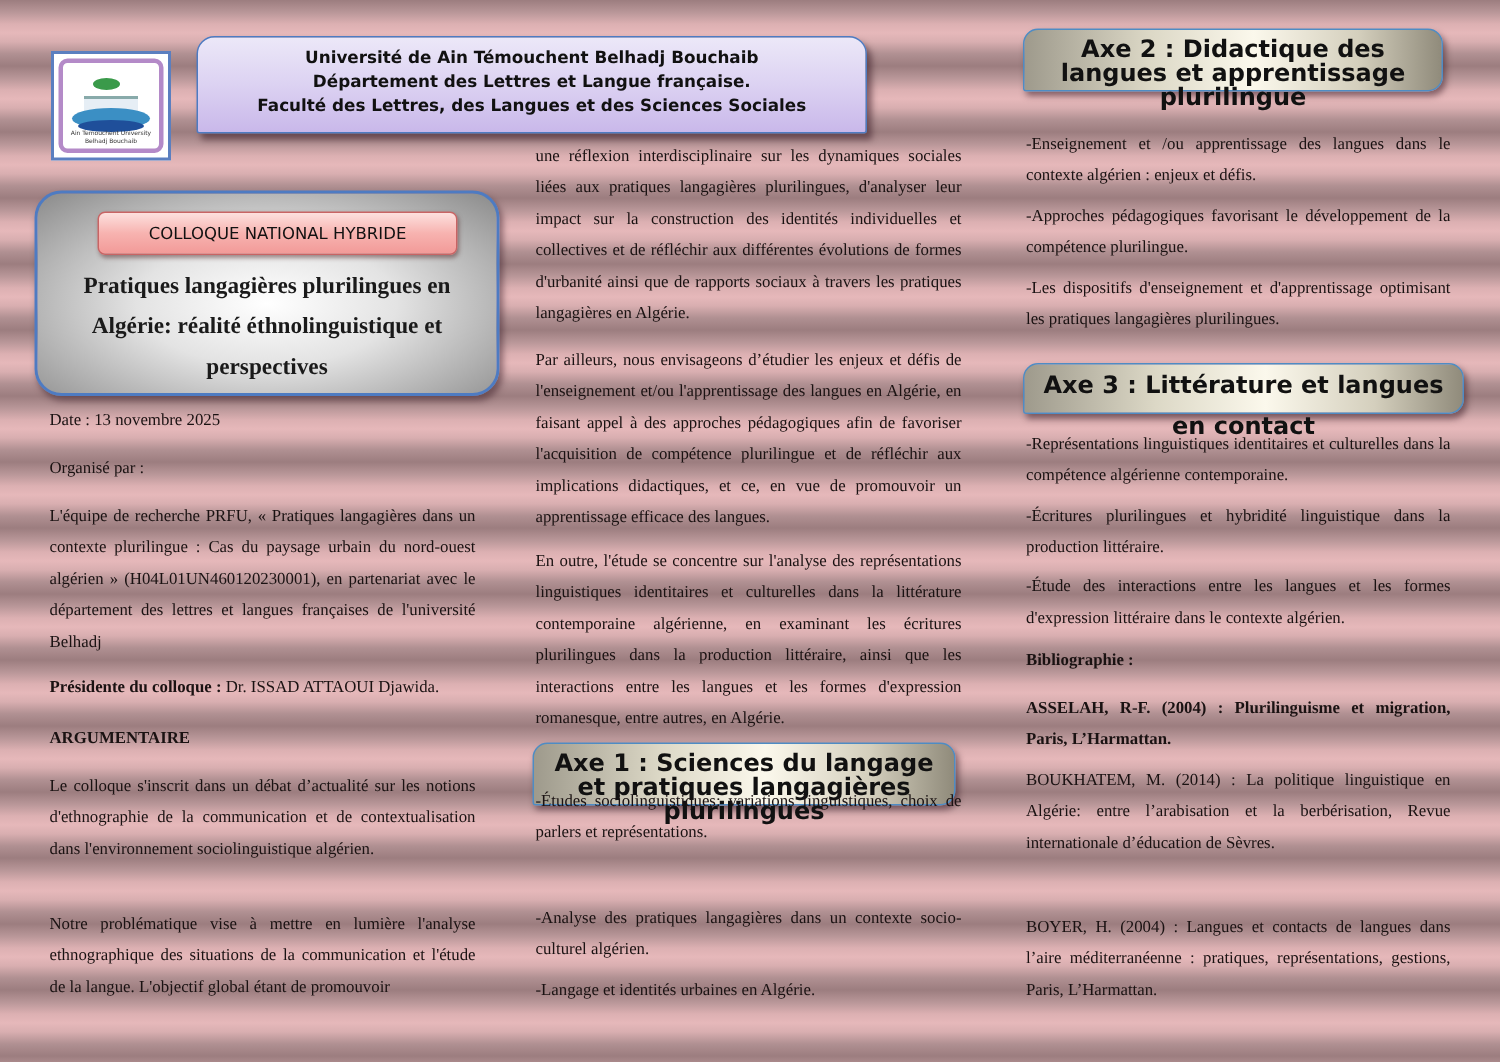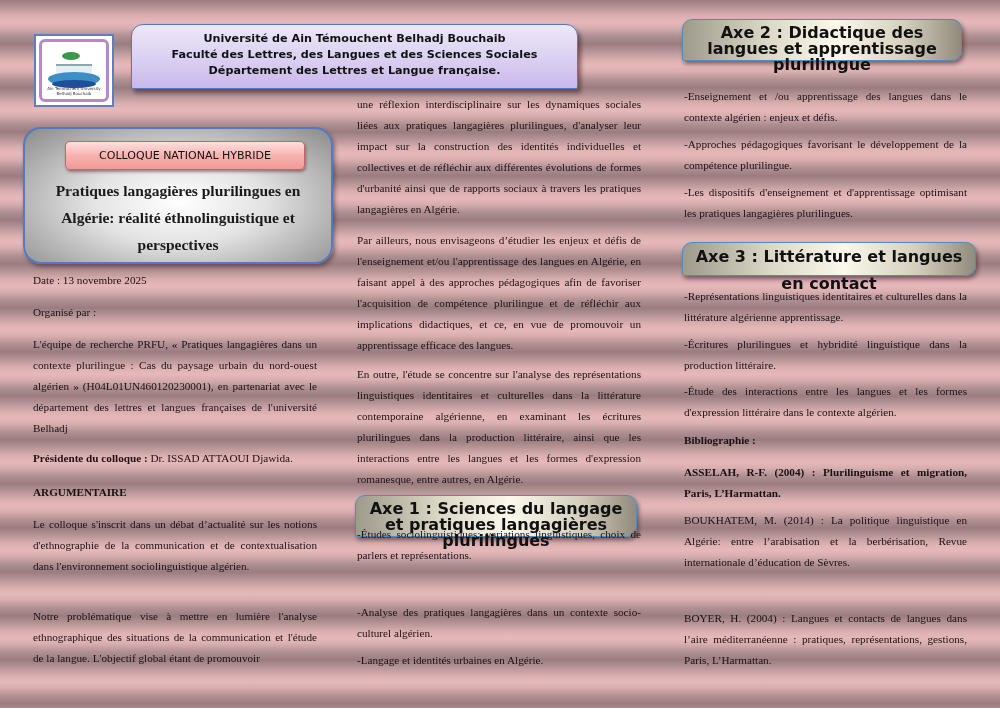--- a/index.html
+++ b/index.html
@@ -77,22 +77,22 @@
     <div class="logo-leaf"></div>
     <div class="logo-book"></div>
     <div class="logo-wave1"></div>
     <div class="logo-wave2"></div>
     <div class="logo-text">Ain Temouchent University Belhadj Bouchaib</div>
   </div>
 </div>
 
 <div class="header-box">
   <div>Université de Ain Témouchent Belhadj Bouchaib</div>
+  <div>Département des Lettres et Langue française.</div>
   <div>Faculté des Lettres, des Langues et des Sciences Sociales</div>
-  <div>Département des Lettres et Langue française.</div>
 </div>
 
 <div class="title-box">
   <div class="title-badge">COLLOQUE NATIONAL HYBRIDE</div>
   <div class="title-text">Pratiques langagières plurilingues en Algérie: réalité éthnolinguistique et perspectives</div>
 </div>
 
 <div class="col col-left">
   <p class="p" style="top:270px;">Date : 13 novembre 2025</p>
   <p class="p" style="top:302px;">Organisé par :</p>
@@ -124,20 +124,20 @@
 <div class="col col-right">
   <p class="p" style="top:86px;">-Enseignement et /ou apprentissage des langues dans le contexte algérien : enjeux et défis.</p>
   <p class="p" style="top:134px;">-Approches pédagogiques favorisant le développement de la compétence plurilingue.</p>
   <p class="p" style="top:182px;">-Les dispositifs d'enseignement et d'apprentissage optimisant les pratiques langagières plurilingues.</p>
 </div>
 
 <div class="axe-box" style="left:682px;top:242px;width:294px;height:34px;line-height:27px;">
   <span>Axe 3 : Littérature et langues en contact</span>
 </div>
 <div class="col col-right">
-  <p class="p" style="top:286px;">-Représentations linguistiques identitaires et culturelles dans la littérature algérienne apprentissage.</p>
+  <p class="p" style="top:286px;">-Représentations linguistiques identitaires et culturelles dans la compétence algérienne contemporaine.</p>
   <p class="p" style="top:334px;">-Écritures plurilingues et hybridité linguistique dans la production littéraire.</p>
   <p class="p" style="top:381px;">-Étude des interactions entre les langues et les formes d'expression littéraire dans le contexte algérien.</p>
   <p class="p" style="top:430px;font-weight:bold;">Bibliographie :</p>
   <p class="p" style="top:462px;font-weight:bold;">ASSELAH, R-F. (2004) : Plurilinguisme et migration, Paris, L’Harmattan.</p>
   <p class="p" style="top:510px;">BOUKHATEM, M. (2014) : La politique linguistique en Algérie: entre l’arabisation et la berbérisation, Revue internationale d’éducation de Sèvres.</p>
   <p class="p" style="top:580px;margin-top:28px;">BOYER, H. (2004) : Langues et contacts de langues dans l’aire méditerranéenne : pratiques, représentations, gestions, Paris, L’Harmattan.</p>
 </div>
 
 </body></html>

